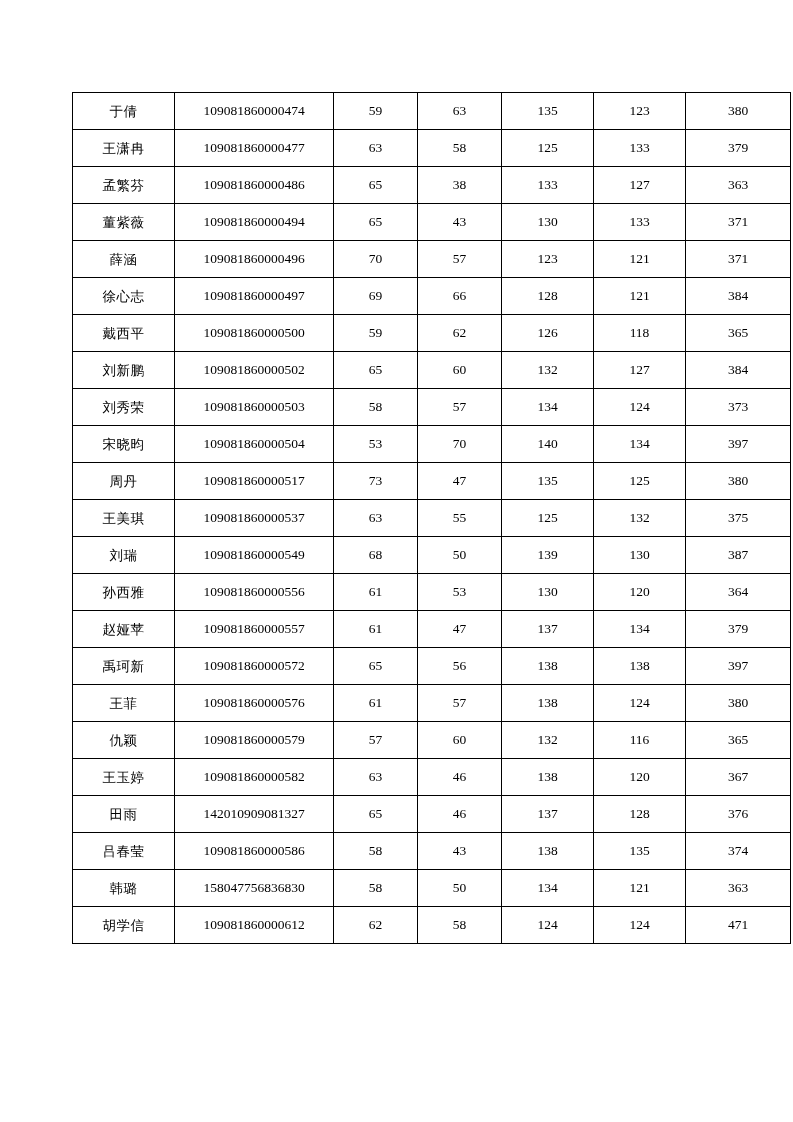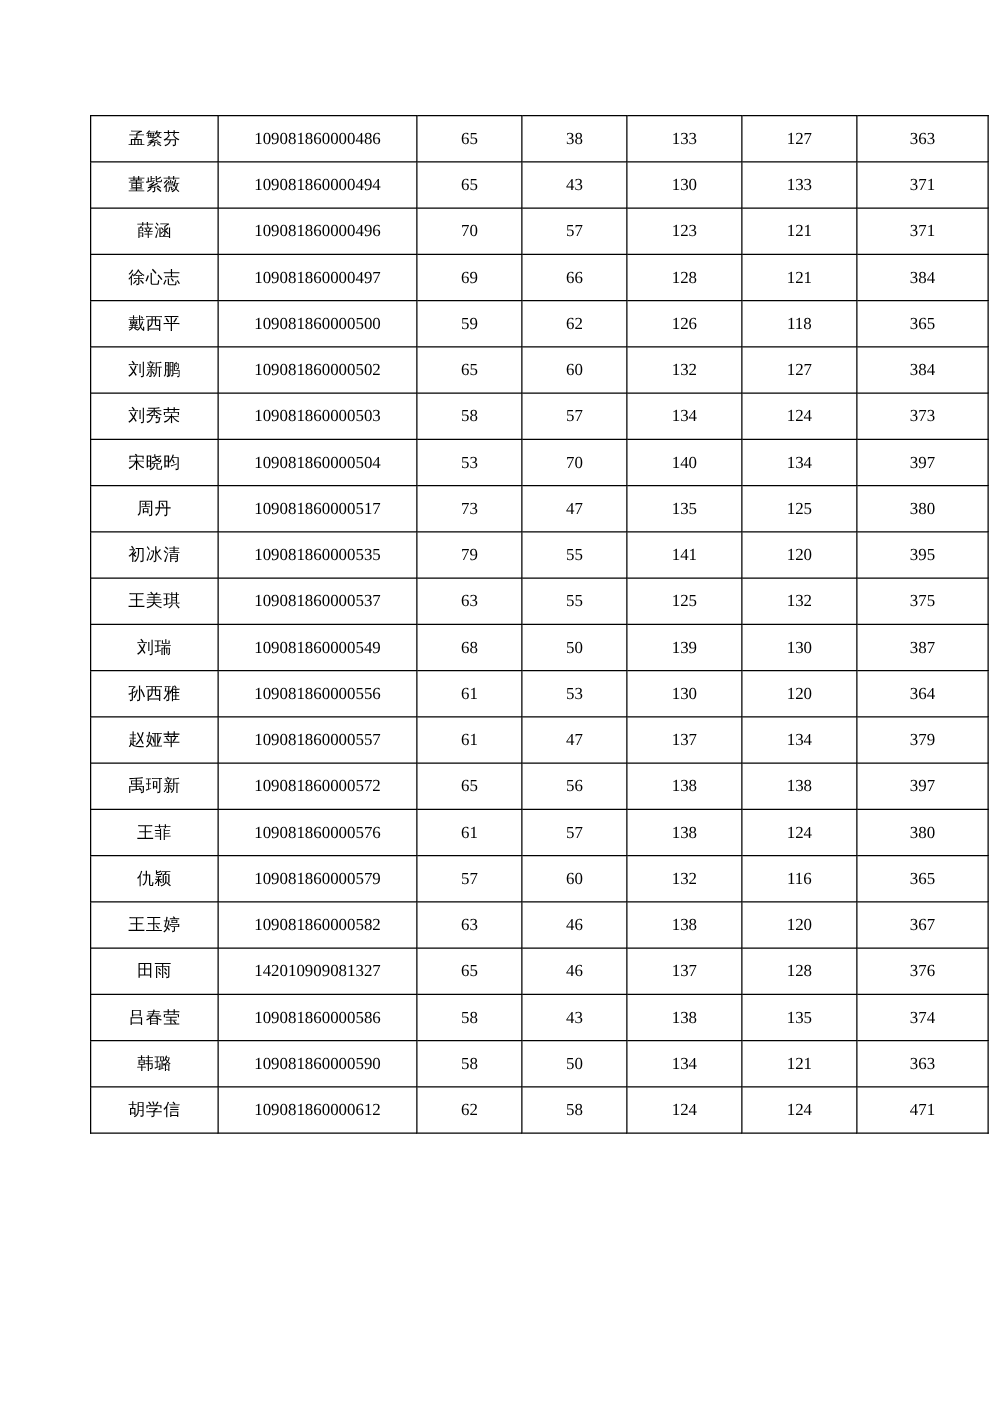--- a/index.html
+++ b/index.html
@@ -63,20 +63,38 @@
     font-size: 13px;
   }
 </style>
 </head>
 <body>
 
 <div class="page">
   <table class="score-table">
     <tbody>
         <tr>
+          <td class="c-name">于倩</td>
+          <td class="c-id">109081860000474</td>
+          <td class="c-num">59</td>
+          <td class="c-num">63</td>
+          <td class="c-num3">135</td>
+          <td class="c-num3">123</td>
+          <td class="c-total">380</td>
+        </tr>
+        <tr>
+          <td class="c-name">王潇冉</td>
+          <td class="c-id">109081860000477</td>
+          <td class="c-num">63</td>
+          <td class="c-num">58</td>
+          <td class="c-num3">125</td>
+          <td class="c-num3">133</td>
+          <td class="c-total">379</td>
+        </tr>
+        <tr>
           <td class="c-name">孟繁芬</td>
           <td class="c-id">109081860000486</td>
           <td class="c-num">65</td>
           <td class="c-num">38</td>
           <td class="c-num3">133</td>
           <td class="c-num3">127</td>
           <td class="c-total">363</td>
         </tr>
         <tr>
           <td class="c-name">董紫薇</td>
@@ -144,29 +162,20 @@
         <tr>
           <td class="c-name">周丹</td>
           <td class="c-id">109081860000517</td>
           <td class="c-num">73</td>
           <td class="c-num">47</td>
           <td class="c-num3">135</td>
           <td class="c-num3">125</td>
           <td class="c-total">380</td>
         </tr>
         <tr>
-          <td class="c-name">初冰清</td>
-          <td class="c-id">109081860000535</td>
-          <td class="c-num">79</td>
-          <td class="c-num">55</td>
-          <td class="c-num3">141</td>
-          <td class="c-num3">120</td>
-          <td class="c-total">395</td>
-        </tr>
-        <tr>
           <td class="c-name">王美琪</td>
           <td class="c-id">109081860000537</td>
           <td class="c-num">63</td>
           <td class="c-num">55</td>
           <td class="c-num3">125</td>
           <td class="c-num3">132</td>
           <td class="c-total">375</td>
         </tr>
         <tr>
           <td class="c-name">刘瑞</td>
@@ -244,21 +253,21 @@
           <td class="c-name">吕春莹</td>
           <td class="c-id">109081860000586</td>
           <td class="c-num">58</td>
           <td class="c-num">43</td>
           <td class="c-num3">138</td>
           <td class="c-num3">135</td>
           <td class="c-total">374</td>
         </tr>
         <tr>
           <td class="c-name">韩璐</td>
-          <td class="c-id">109081860000590</td>
+          <td class="c-id">158047756836830</td>
           <td class="c-num">58</td>
           <td class="c-num">50</td>
           <td class="c-num3">134</td>
           <td class="c-num3">121</td>
           <td class="c-total">363</td>
         </tr>
         <tr>
           <td class="c-name">胡学信</td>
           <td class="c-id">109081860000612</td>
           <td class="c-num">62</td>

